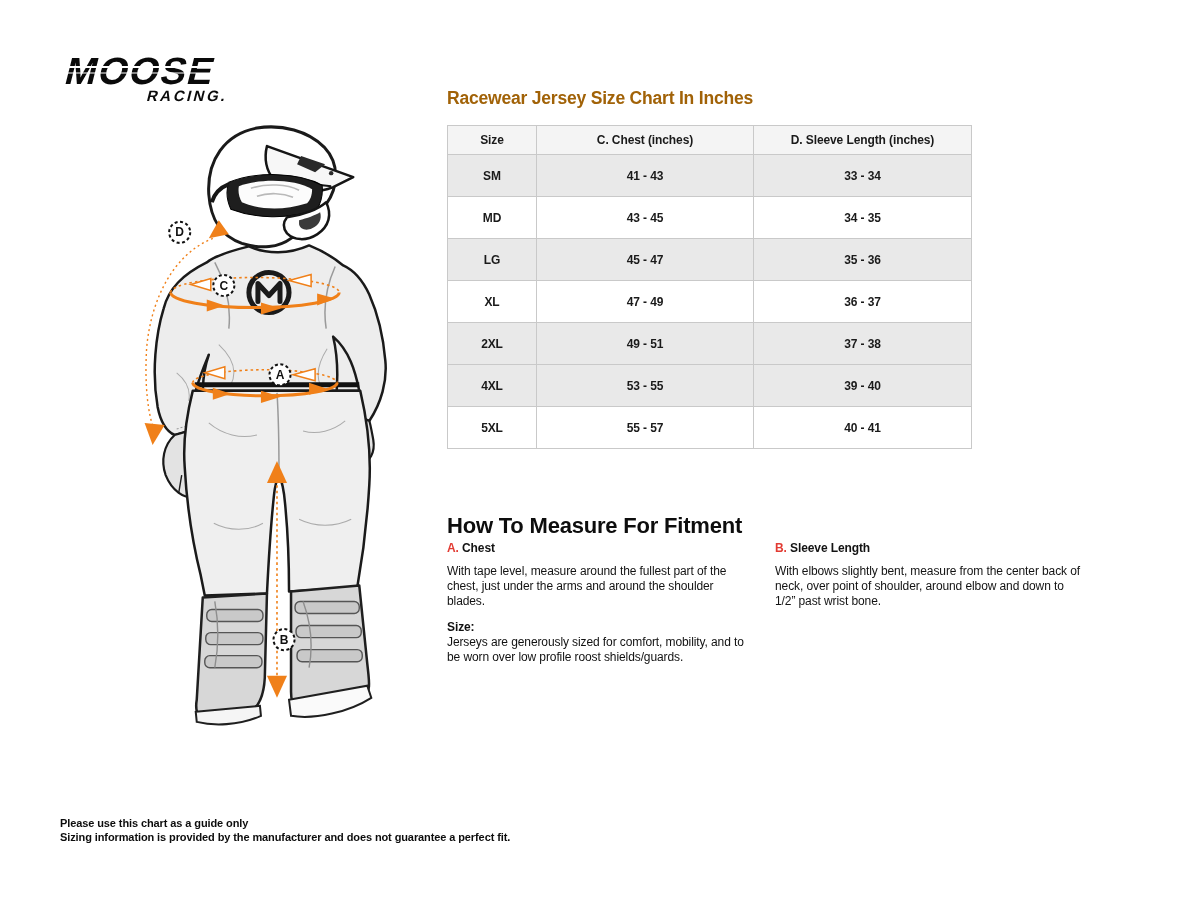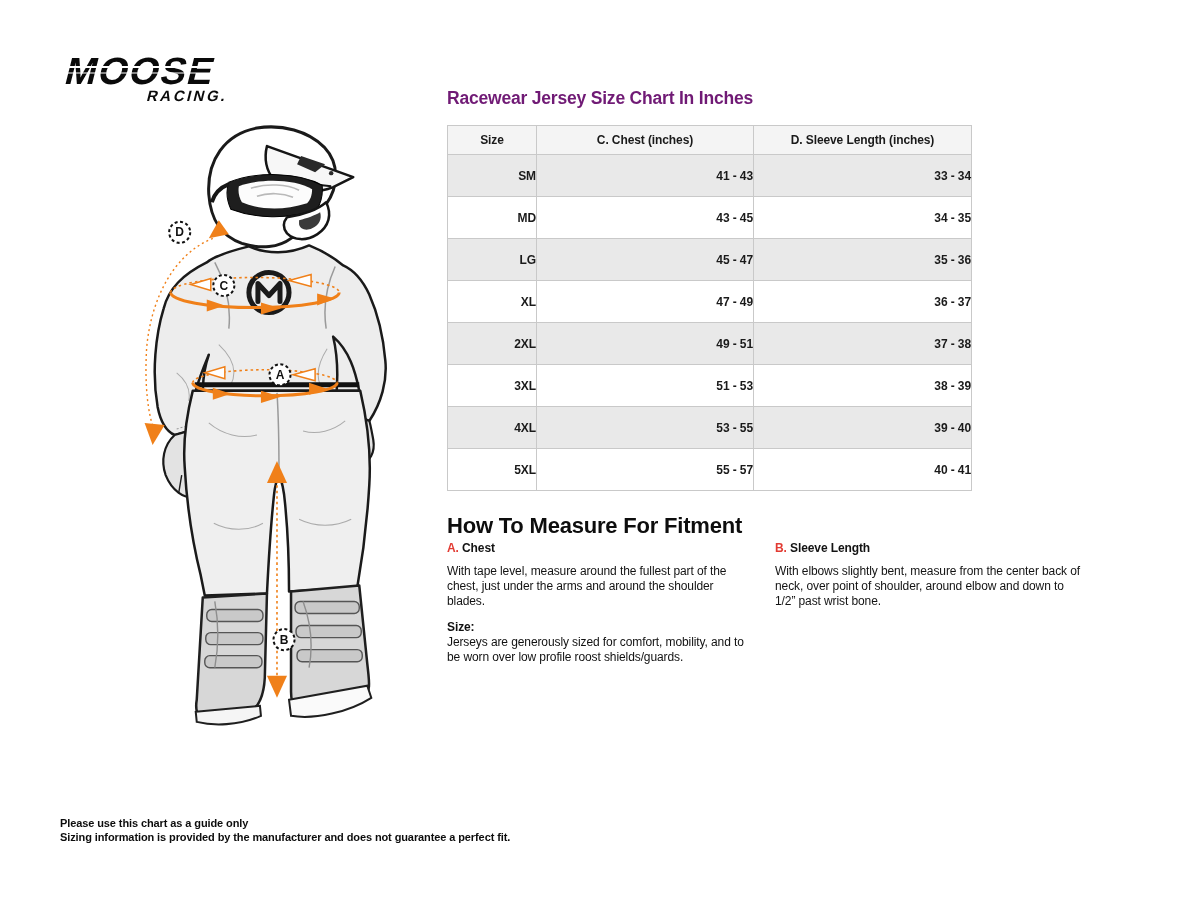--- a/index.html
+++ b/index.html
@@ -12,35 +12,35 @@
 
   
   #logo { left:58px; top:48px; width:195px; height:58px; }
 
   
   #figure { left:118px; top:122px; width:322px; height:642px; }
 
   
   #page-title {
     left:447px; top:88px; font-size:17.5px; font-weight:bold;
-    letter-spacing:-0.2px; color:#701a75;
+    letter-spacing:-0.2px; color:#a16207;
   }
 
   
   #size-table {
     left:447px; top:125px; width:524px;
     border-collapse:collapse; border:1px solid #9a9a9a;
     table-layout:fixed; font-size:12px; font-weight:bold; color:#1a1a1a;padding-left:40px;
   }
   #size-table th, #size-table td {
     border:1px solid #c9c9c9; text-align:center; padding:0;
     letter-spacing:-0.1px;
   }
   #size-table th { height:28px; background:#f4f4f4; font-weight:bold; }
-  #size-table td { height:41px; background:#ffffff;text-align:right; }
+  #size-table td { height:41px; background:#ffffff; }
   #size-table tr.alt td { background:#e9e9e9; }
   col.c-size { width:89px; } col.c-chest { width:217px; } col.c-sleeve { width:218px; }
 
   
   #measure-heading {
     left:447px; top:513px; font-size:22px; font-weight:bold;
     letter-spacing:-0.2px; color:#0d0d0d;
   }
   .measure-col {
     width:306px; font-size:12px; line-height:15px; letter-spacing:-0.1px; color:#131313;
@@ -234,25 +234,20 @@
     <tr>
       <td>XL</td>
       <td>47 - 49</td>
       <td>36 - 37</td>
     </tr>
     <tr class="alt">
       <td>2XL</td>
       <td>49 - 51</td>
       <td>37 - 38</td>
     </tr>
-    <tr>
-      <td>3XL</td>
-      <td>51 - 53</td>
-      <td>38 - 39</td>
-    </tr>
     <tr class="alt">
       <td>4XL</td>
       <td>53 - 55</td>
       <td>39 - 40</td>
     </tr>
     <tr>
       <td>5XL</td>
       <td>55 - 57</td>
       <td>40 - 41</td>
     </tr>

